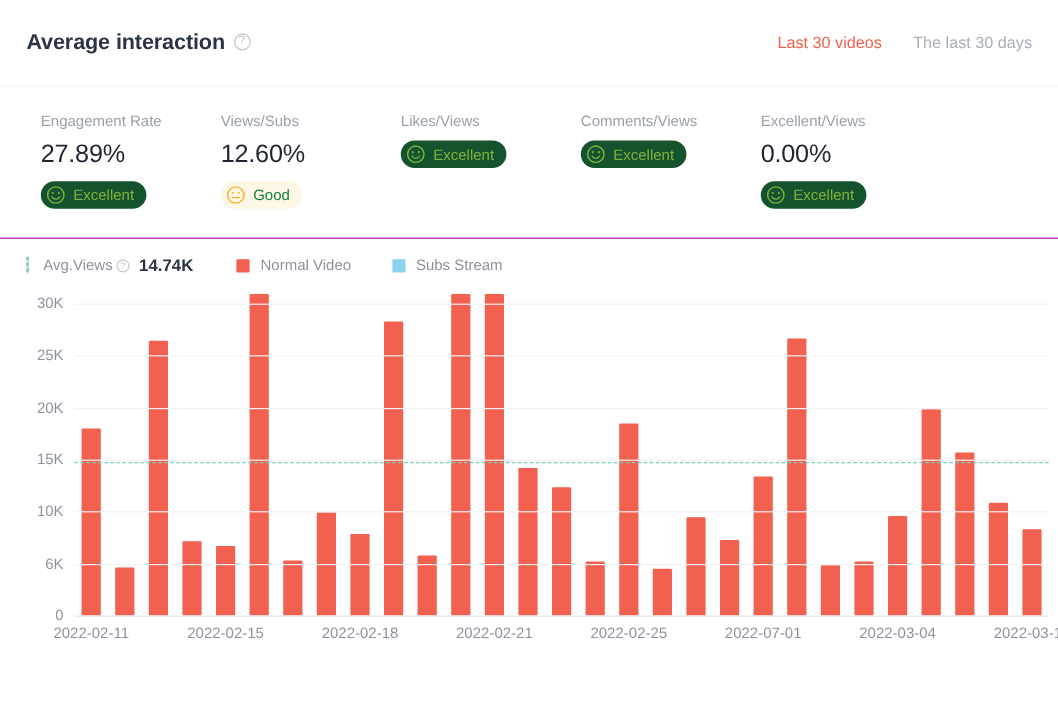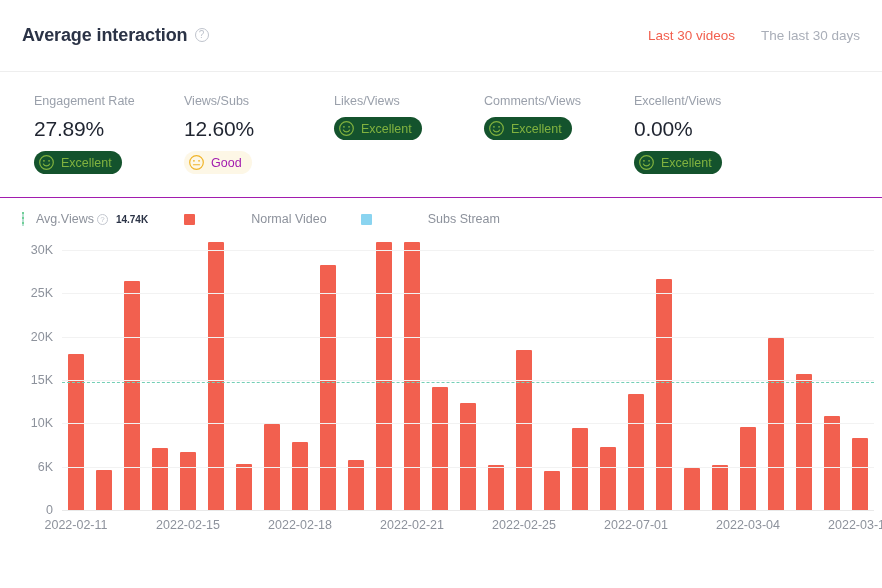--- a/index.html
+++ b/index.html
@@ -44,35 +44,35 @@
   .metrics-inner { display:flex; width: 100%; }
   .metric { width: 150px; }
   .metric-label { font-size: 12.5px; color: #9aa0ab; margin-bottom: 9px; }
   .metric-value { font-size: 21px; color: #1f2430; margin-bottom: 10px; letter-spacing: -0.2px;}
   .badge {
     display: inline-flex; align-items: center;
     border-radius: 12px; padding: 3px 10px 3px 4px;
     font-size: 12.5px;
   }
   .badge.excellent { background: #14532d; color: #81b23f; }
-  .badge.good { background: #fdf7e6; color: #a21caf; }
+  .badge.good { background: #fdf7e6; color: #15803d; }
   .face { width:17px; height:17px; margin-right:6px; display:block; }
 
   
   .legend {
     display:flex; align-items:center;
     padding: 14px 0 6px 22px;
     font-size: 12.5px; color: #8d929c;
   }
   .legend-bar { width:2px; height:14px; background:#b8e0d2;
      background-image: linear-gradient(#6fcf97 50%, transparent 50%);
      background-size: 2px 5px; margin-right: 12px; }
-  .legend-item { display:flex; align-items:center; margin-right: 34px; gap: 47px; }
+  .legend-item { display:flex; align-items:center; margin-right: 34px; }
   .legend-swatch { width:11px; height:11px; margin-right: 9px; border-radius:1px; }
-  .avgviews-val { font-weight: bold; color:#2b3346; font-size:10px; margin-left:8px;}
+  .avgviews-val { font-weight: bold; color:#2b3346; font-size:14px; margin-left:8px;}
   .mini-help {
     width: 11px; height: 11px; border:1px solid #c3c7cf; border-radius:50%;
     font-size:8px; line-height:9px; text-align:center; color:#c3c7cf;
     display:inline-block; margin-left:3px; position:relative; top:0px;
   }
 
   
   .chart-area { position: relative; width: 882px; height: 330px; }
   .plot {
     position: absolute; left: 62px; top: 18px;

